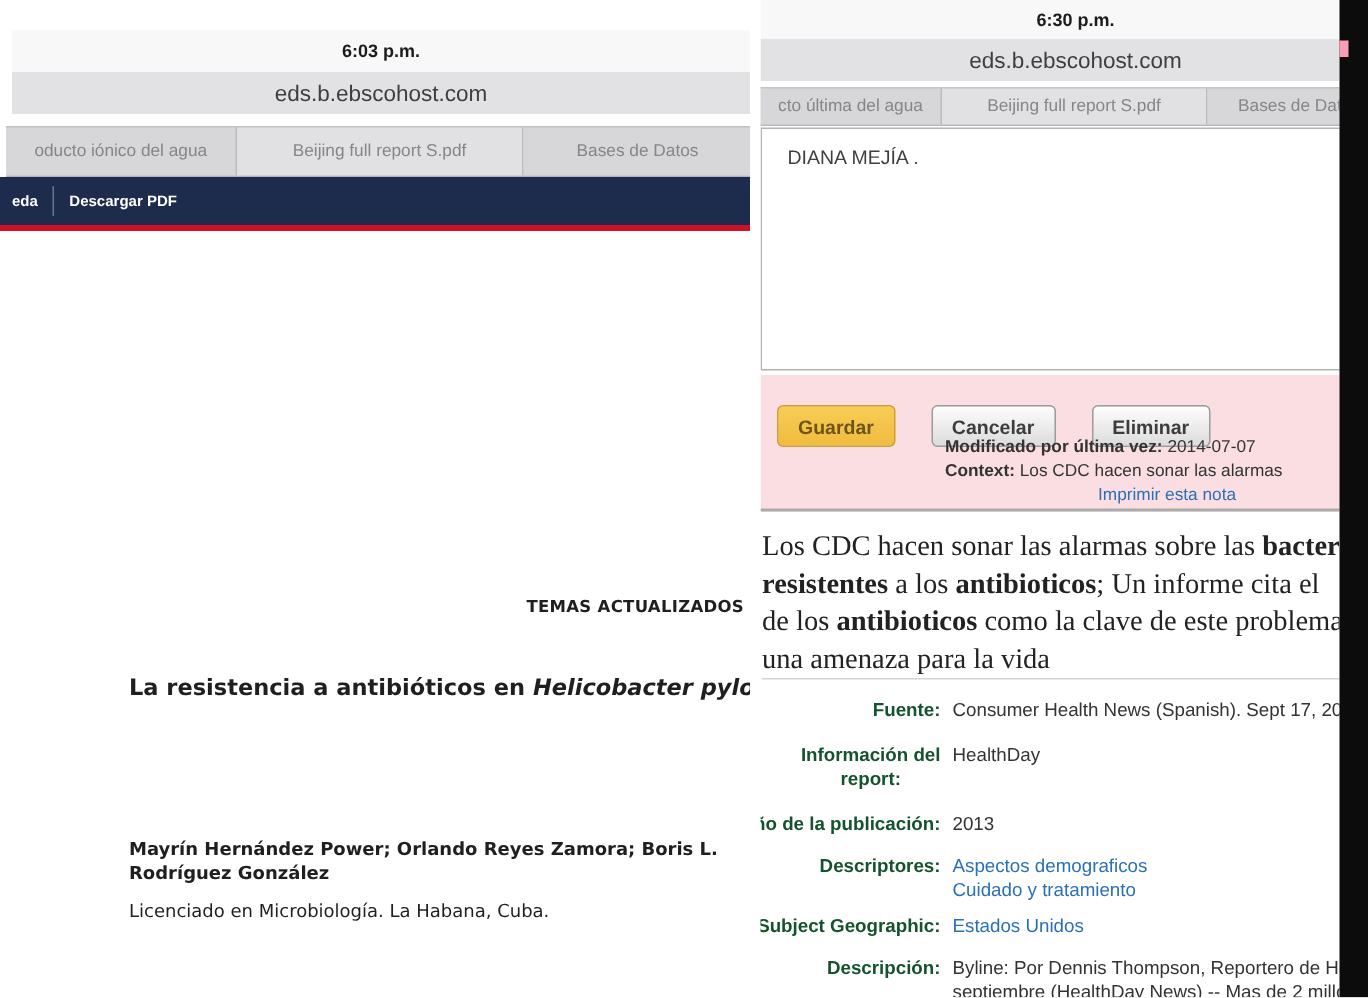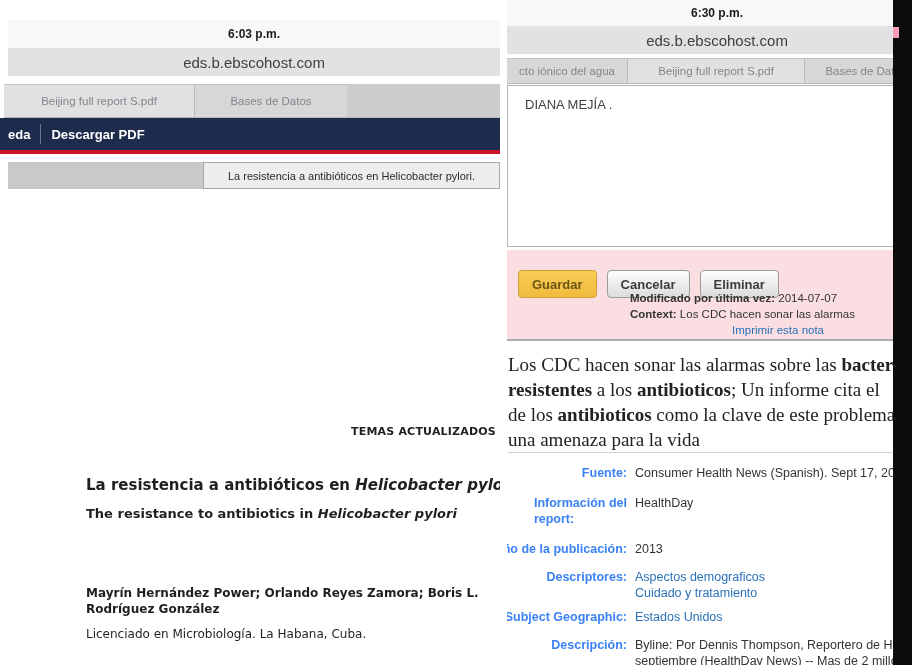--- a/index.html
+++ b/index.html
@@ -21,21 +21,21 @@
   .tabbar{display:flex;background:#cccccf;border-bottom:1px solid #b5b5b8;}
   .tabbar-l{height:33px;margin-left:4px;}
   .tabbar-r{height:25px;}
   .tab{flex:0 0 auto;display:flex;align-items:center;justify-content:center;overflow:hidden;
        font-size:11.5px;color:#85858a;background:#d7d7d9;border-right:1px solid #bcbcbf;
        border-top:1px solid #c2c2c5;white-space:nowrap;}
   .tab.active{background:#e1e1e3;}
 
   
   .navybar{height:32px;background:#1d2b4d;display:flex;align-items:center;color:#fff;
-           font-size:13px;font-weight:bold;}
+           font-size:10px;font-weight:bold;}
   .navybar .vsep{width:1px;height:20px;background:rgba(255,255,255,.35);margin:0 10px 0 10px;}
   .redline{height:4px;background:#cd1126;}
   .gap8{height:8px;background:#fff;}
   .titlebar{height:27px;margin-left:8px;background:#c9c9c9;position:relative;}
   .titlebox{position:absolute;left:195px;right:0;top:0;bottom:0;background:#ededed;
             border:1px solid #a8a8a8;display:flex;align-items:center;justify-content:center;
             font-size:11px;color:#2b2b2b;white-space:nowrap;overflow:hidden;}
 
   
   .article{position:relative;height:349px;background:#fff;color:#1f1f1f;
@@ -47,38 +47,38 @@
   .a-auth{top:396px;left:86px;width:408px;font-size:12px;font-weight:bold;line-height:16px;}
   .a-affil{top:438px;left:86px;font-size:12px;}
   .rich i{font-style:italic;} .rich b{font-weight:bold;}
 
   
   .notearea{position:absolute;top:85px;left:0;width:419px;height:162px;background:#fff;
             border:1px solid #b3b3b3;box-sizing:border-box;font-size:13px;color:#3f3f41;}
   .notetext{padding:11px 0 0 17px;}
   .pinkpanel{position:absolute;top:250px;left:0;width:420px;height:91px;background:#fadee1;
              border-bottom:2px solid #ababab;box-sizing:border-box;}
-  .btnrow{position:absolute;top:20px;left:11px;display:flex;gap:10px;}
+  .btnrow{position:absolute;top:20px;left:11px;display:flex;gap:24px;}
   .btn{height:26px;padding:0 13px;border-radius:4px;font-size:13px;font-weight:bold;
        display:flex;align-items:center;border:1px solid #9b9b9b;
        background:linear-gradient(#fdfdfd,#dcdcdc);color:#3c3c3c;}
   .btn-primary{background:linear-gradient(#f8cd55,#f0bb3e);border-color:#cd9f33;color:#6d5515;}
   .pinkmeta{position:absolute;top:40px;left:123px;width:296px;font-size:11.5px;line-height:16px;
             color:#333;white-space:nowrap;}
   .pinkmeta .lbl{font-weight:bold;}
   .printlink{color:#2a70b8;text-align:center;white-space:nowrap;}
 
   
   .headline{position:absolute;top:352px;left:1px;width:419px;overflow:hidden;
             font-family:"Liberation Serif",serif;font-size:19px;line-height:25px;color:#222;}
   .headline .line{white-space:nowrap;overflow:hidden;}
   .r-rule{position:absolute;top:452px;left:1px;width:400px;height:1px;background:#d4d4d4;}
   .fields{position:absolute;top:462px;left:0;width:420px;font-size:12.5px;color:#333;}
   .frow{position:relative;min-height:16px;}
-  .frow .flabel{position:absolute;right:300px;top:0;font-weight:bold;text-align:left;color:#3b82f6;}
+  .frow .flabel{position:absolute;right:300px;top:0;font-weight:bold;text-align:center;color:#14532d;}
   .frow .flabel div{white-space:nowrap;line-height:16px;}
   .fval{margin-left:128px;line-height:16px;}
   .fval .vline{white-space:nowrap;overflow:hidden;}
   .flink{display:block;color:#2a70b8;text-decoration:none;line-height:16px;white-space:nowrap;}
   .mt14{margin-top:14px;} .mt12{margin-top:12px;} .mt8{margin-top:8px;} .mt3{margin-top:3px;}
 
   .blackstrip{position:absolute;top:0;left:893px;width:19px;height:665px;background:#0c0c0c;}
   .pinkmark{position:absolute;top:27px;left:0;width:6px;height:11px;background:#fb9db5;}
 </style>
 </head>
@@ -88,59 +88,54 @@
 
   <section class="panel panel-left">
     <div class="statusbar chrome-inset">
       <span>6:03 p.m.</span>
     </div>
     <div class="urlbar chrome-inset">
       <span>eds.b.ebscohost.com</span>
     </div>
     <div class="chromegap-l"></div>
     <div class="tabbar tabbar-l">
+      <div class="tab" style="width:153px">oducto iónico del agua</div>
       <div class="tab active" style="width:190px">Beijing full report S.pdf</div>
       <div class="tab" style="width:152px;border-right:none">Bases de Datos</div>
     </div>
     <div class="navybar">
       <span style="margin-left:8px">eda</span>
       <div class="vsep"></div>
       <span>Descargar PDF</span>
     </div>
     <div class="redline"></div>
     <div class="gap8"></div>
-    <div class="titlebar">
-      <div class="titlebox">La resistencia a antibióticos en Helicobacter pylori.</div>
-    </div>
 
     <div class="article">
       <div class="abs temas">TEMAS ACTUALIZADOS</div>
       <div class="abs a-title rich">
           <div class="line"><span>La resistencia a antibióticos en </span><i>Helicobacter pylori</i></div>
         </div>
-      <div class="abs a-sub rich">
-          <div class="line"><span>The resistance to antibiotics in </span><i>Helicobacter pylori</i></div>
-        </div>
       <div class="abs a-affil">Licenciado en Microbiología. La Habana, Cuba.</div>
       <div class="abs a-auth">Mayrín Hernández Power; Orlando Reyes Zamora; Boris L. Rodríguez González</div>
 
     </div>
   </section>
 
   <section class="panel panel-right">
     <div class="inner-right">
       <div class="statusbar" style="height:26px">
         <span>6:30 p.m.</span>
       </div>
       <div class="urlbar">
         <span>eds.b.ebscohost.com</span>
       </div>
       <div class="chromegap-r"></div>
       <div class="tabbar tabbar-r">
-        <div class="tab" style="width:120px">cto iónico del agua</div>
+        <div class="tab" style="width:120px">cto última del agua</div>
         <div class="tab active" style="width:176px">Beijing full report S.pdf</div>
         <div class="tab" style="width:122px;border-right:none">Bases de Datos</div>
       </div>
 
       <div class="notearea">
         <div class="notetext">DIANA MEJÍA .</div>
       </div>
 
       <div class="pinkpanel">
         <div class="btnrow">

